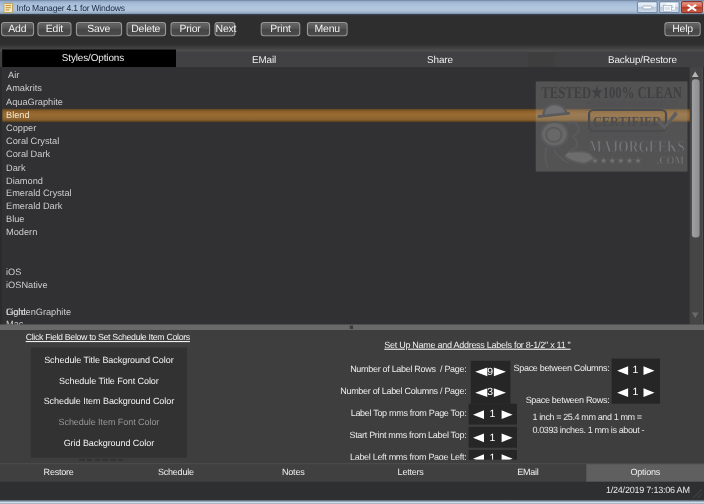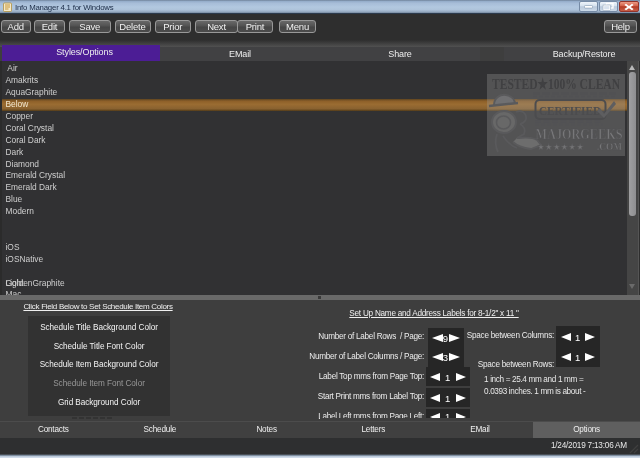--- a/index.html
+++ b/index.html
@@ -17,21 +17,21 @@
   #btn-max{left:599px;width:19px;}
   #btn-close{left:619px;width:20px;border-color:#93342b;
     background:linear-gradient(#eb9b85 0%,#d26049 45%,#b43a24 52%,#c65f49 100%);}
   
   .tbtn{position:absolute;top:20px;height:13px;border:1px solid #989898;border-radius:3px;
     background:linear-gradient(#686868 0%,#525252 45%,#454545 55%,#4c4c4c 100%);
     color:#f2f2f2;font-size:9.5px;letter-spacing:-0.2px;text-align:center;line-height:11px;}
   
   .ttab{position:absolute;top:46.5px;height:14px;width:160px;background:#414143;
     color:#eeeeee;font-size:9px;letter-spacing:-0.1px;text-align:center;line-height:15px;}
-  .ttab.active{background:#4c1d95;top:45px;height:15.5px;}
+  .ttab.active{background:#000000;top:45px;height:15.5px;}
   
   #list{position:absolute;left:2px;top:60.5px;width:636px;height:234.5px;background:#313133;overflow:hidden;}
   .lrow{position:absolute;left:0;width:636px;height:11.9px;line-height:11.9px;
     font-size:8.4px;color:#cfcfcf;padding-left:3.5px;white-space:pre;}
   .lrow.sel{background:linear-gradient(#5e4420 0%,#8e6029 18%,#9a6c32 45%,#8a6230 80%,#6b4c20 94%,#413018 100%);color:#f3e8d0;}
   
   #vsb{position:absolute;left:627px;top:60.5px;width:11px;height:234.5px;background:#454545;}
   #vsb-thumb{position:absolute;left:2px;top:11px;width:7px;height:144px;border-radius:3px;
     background:linear-gradient(90deg,#a0a0a2,#8e8e90);}
   
@@ -103,35 +103,35 @@
 
 <div style="position:absolute;left:0;top:14px;width:640px;height:26px;background:#2e2e2e;"></div>
 <div style="position:absolute;left:0;top:40px;width:640px;height:6.5px;background:linear-gradient(#2e2e2e,#515151);"></div>
 <div style="position:absolute;left:0;top:60.5px;width:2px;height:234.5px;background:#2b2b2b;"></div>
 
 <div class="tbtn" style="left:1px;width:29.5px;">Add</div>
 <div class="tbtn" style="left:34px;width:31px;">Edit</div>
 <div class="tbtn" style="left:68.5px;width:42.5px;">Save</div>
 <div class="tbtn" style="left:114.5px;width:36px;">Delete</div>
 <div class="tbtn" style="left:154.5px;width:36.5px;">Prior</div>
-<div class="tbtn" style="left:195px;width:43px;">Next</div>
+<div class="tbtn" style="left:195px;width:19px;">Next</div>
 <div class="tbtn" style="left:237px;width:36px;">Print</div>
 <div class="tbtn" style="left:279px;width:37px;">Menu</div>
 <div class="tbtn" style="left:604px;width:33px;">Help</div>
 
 <div class="ttab active" style="left:2px;width:158px;text-indent:7px;">Styles/Options</div>
 <div class="ttab" style="left:160px;">EMail</div>
 <div class="ttab" style="left:320px;">Share</div>
 <div class="ttab" style="left:504px;">Backup/Restore</div>
 
 <div id="list">
   <div class="lrow" style="top:2.8px;"> Air</div>
   <div class="lrow" style="top:14.7px;">Amakrits</div>
   <div class="lrow" style="top:26.6px;">AquaGraphite</div>
-  <div class="lrow sel" style="top:38.5px;">Below</div>
+  <div class="lrow sel" style="top:38.5px;">Blend</div>
   <div class="lrow" style="top:50.4px;">Copper</div>
   <div class="lrow" style="top:62.3px;">Coral Crystal</div>
   <div class="lrow" style="top:74.2px;">Coral Dark</div>
   <div class="lrow" style="top:86.1px;">Dark</div>
   <div class="lrow" style="top:98px;">Diamond</div>
   <div class="lrow" style="top:109.9px;">Emerald Crystal</div>
   <div class="lrow" style="top:121.8px;">Emerald Dark</div>
   <div class="lrow" style="top:133.7px;">Blue</div>
   <div class="lrow" style="top:145.6px;">Modern</div>
   <div class="lrow" style="top:169.4px;margin-top:48px;">GoldenGraphite</div>
@@ -246,21 +246,21 @@
   <div class="srow" style="top:20.3px;height:20px;">
       <div class="arr l" style="left:4.5px;"></div>
       <div class="num">1</div>
       <div class="arr r" style="right:4.5px;"></div>
     </div>
 </div>
 <div id="mmtext">1 inch = 25.4 mm and 1 mm =<br>0.0393 inches. 1 mm is about -</div>
 <div style="position:absolute;left:320px;top:418px;width:320px;height:3px;background:#3e3e3e;"></div>
 
 <div id="btabs">
-  <div class="btab" style="left:0;">Contacts</div>
+  <div class="btab" style="left:0;">Restore</div>
   <div class="btab" style="left:106.6px;">Schedule</div>
   <div class="btab" style="left:213.3px;">Notes</div>
   <div class="btab" style="left:320px;">Letters</div>
   <div class="btab" style="left:426.6px;">EMail</div>
   <div class="btab active" style="left:533.3px;">Options</div>
 </div>
 
 <div id="status">
     <div id="date">1/24/2019 7:13:06 AM</div>
 <svg width="10" height="10" style="position:absolute;right:1px;bottom:1px;">

